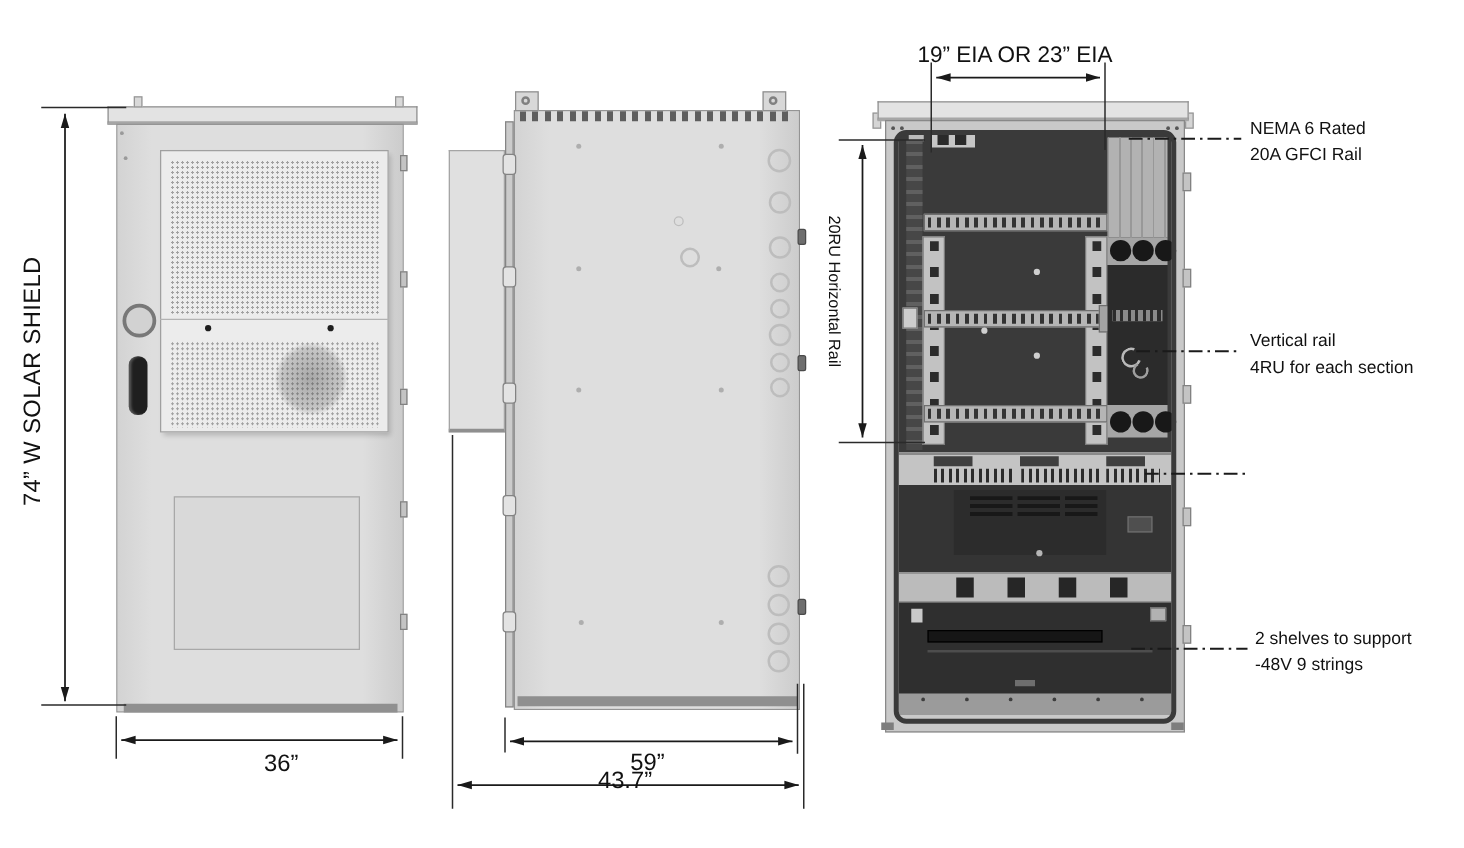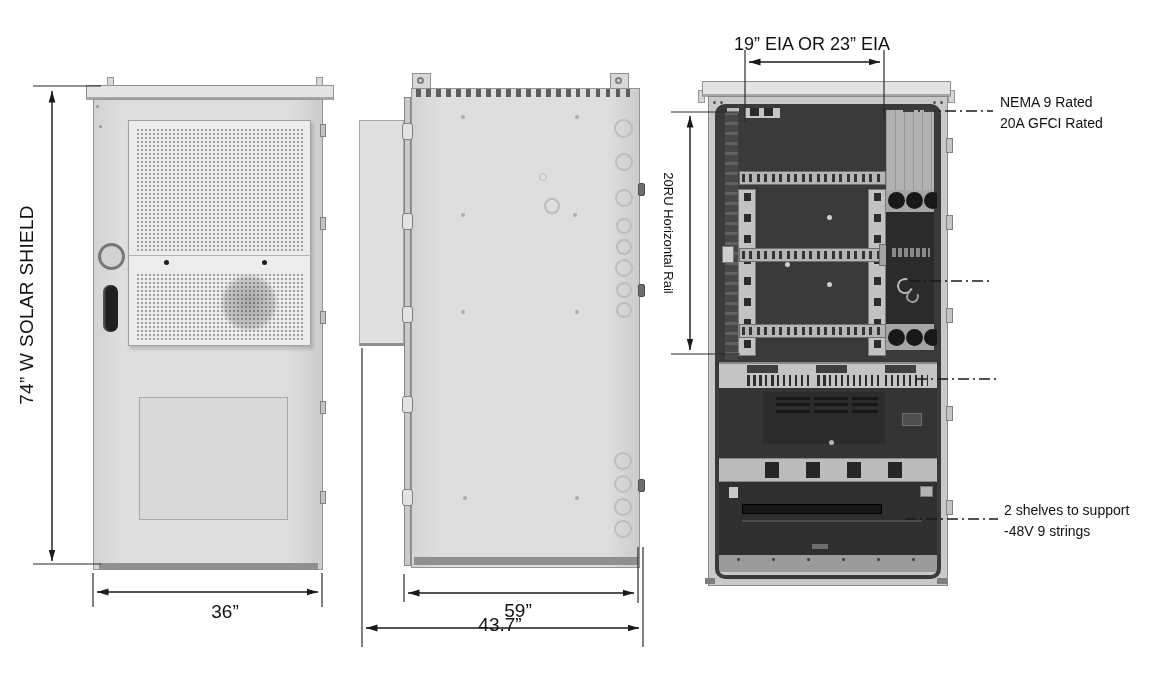--- a/index.html
+++ b/index.html
@@ -225,21 +225,25 @@
   </svg>
 
   <div class="lbl dim" style="left:27px;top:305px;transform:translate(-50%,-50%) rotate(-90deg);letter-spacing:.3px">74” W SOLAR SHIELD</div>
   <div class="lbl dim" style="left:225px;top:612px;transform:translate(-50%,-50%)">36”</div>
   <div class="lbl dim" style="left:518px;top:611px;transform:translate(-50%,-50%)">59”</div>
   <div class="lbl dim" style="left:500px;top:625px;transform:translate(-50%,-50%)">43.7”</div>
   <div class="lbl" style="left:812px;top:44px;transform:translate(-50%,-50%);font-size:18px">19” EIA OR 23” EIA</div>
   <div class="lbl" style="left:668px;top:233px;transform:translate(-50%,-50%) rotate(90deg);font-size:13px">20RU Horizontal Rail</div>
 
   <div class="ann" style="left:1000px;top:92px">
-    <div>NEMA 9 Rated</div>
-    <div>20A GFCI Rated</div>
+    <div>NEMA 6 Rated</div>
+    <div>20A GFCI Rail</div>
+  </div>
+  <div class="ann" style="left:1000px;top:262px">
+    <div>Vertical rail</div>
+    <div>4RU for each section</div>
   </div>
   <div class="ann" style="left:1004px;top:500px">
     <div>2 shelves to support</div>
     <div>-48V 9 strings</div>
   </div>
 
 </div>
 
 </body></html>

